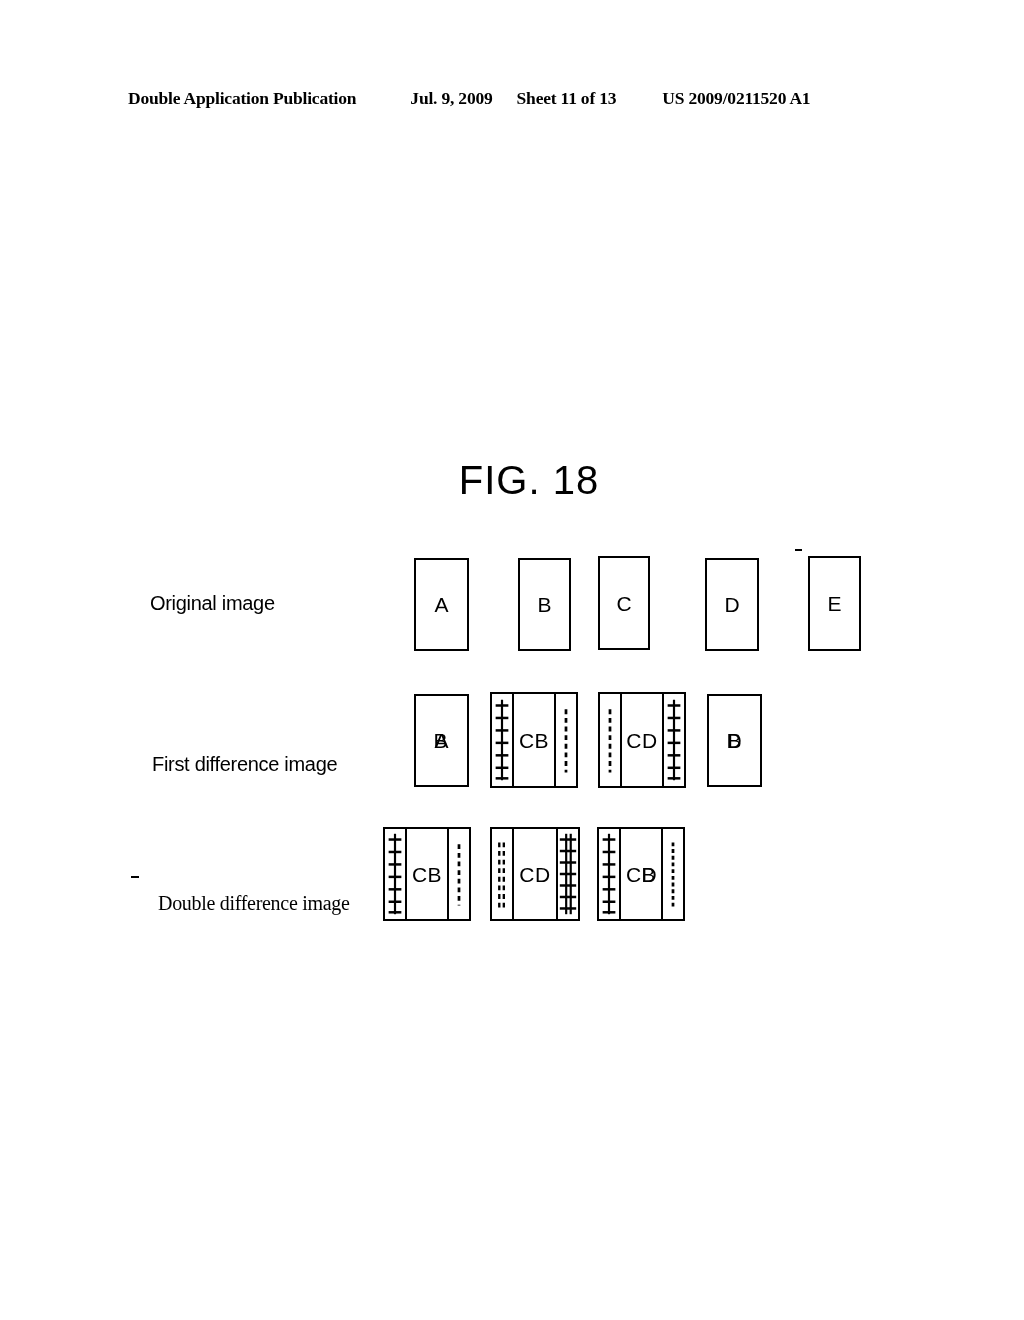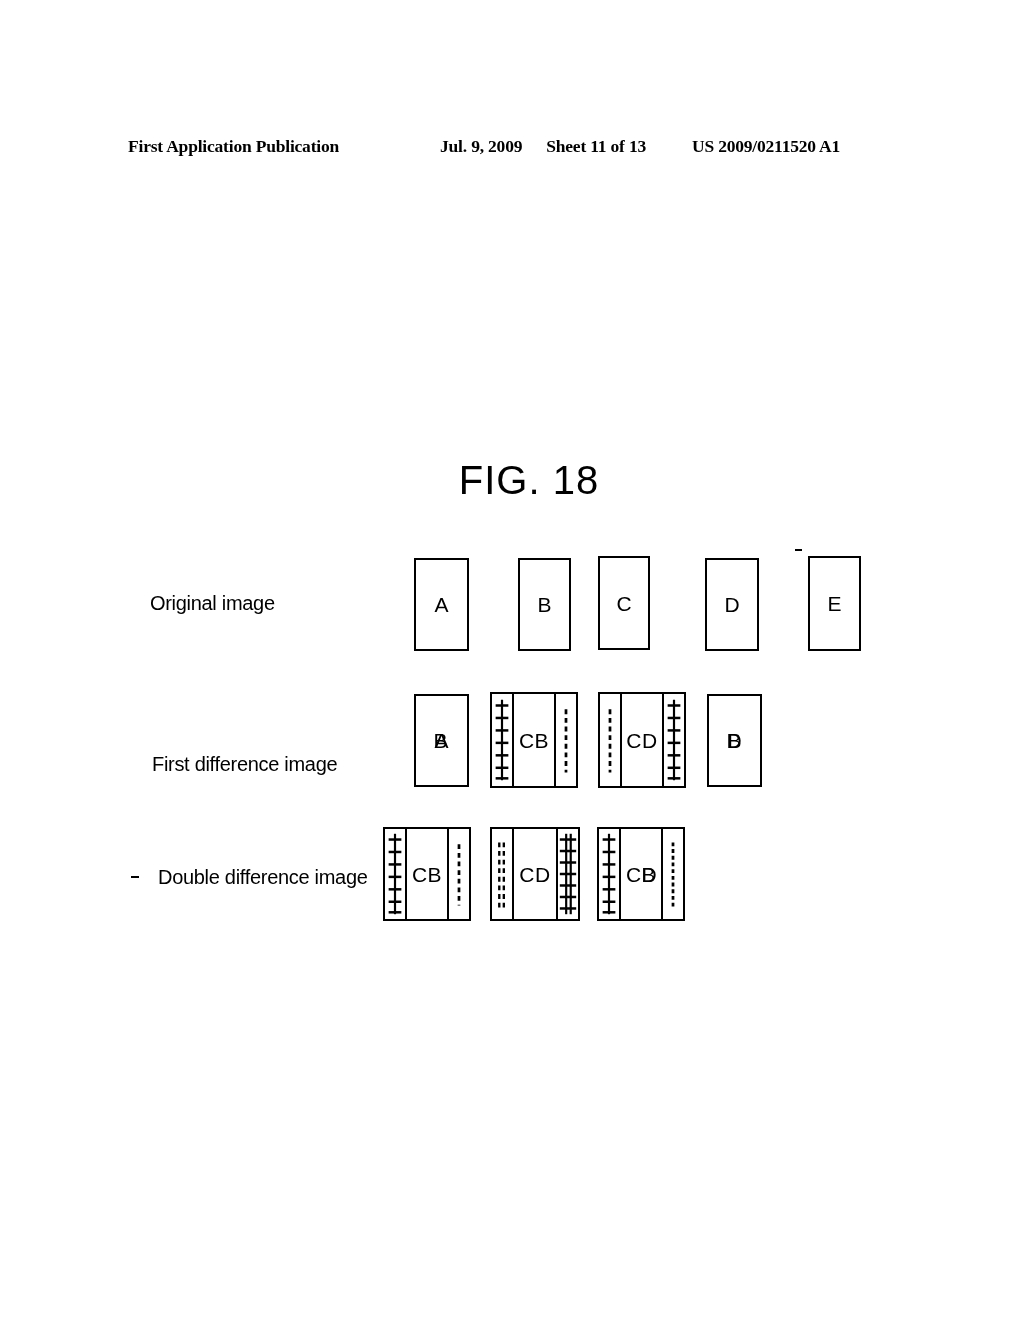--- a/index.html
+++ b/index.html
@@ -24,22 +24,22 @@
     width: 768px;
     display: flex;
     align-items: baseline;
     font-family: "Liberation Serif", serif;
     font-weight: bold;
     font-size: 17.5px;
     letter-spacing: -0.2px;
     white-space: nowrap;
   }
   .hdr-pub   { margin-right: 54px; }
-  .hdr-date  { margin-right: 24px; margin-left: 47px; }
-  .hdr-sheet { margin-right: 46px; margin-top: 48px; }
+  .hdr-date  { margin-right: 24px; }
+  .hdr-sheet { margin-right: 46px; }
 
   
   .fig-title {
     position: absolute;
     top: 458px;
     left: 0;
     width: 1024px;
     text-align: center;
     font-size: 40px;
     letter-spacing: 1px;
@@ -55,21 +55,21 @@
     height: 1188px;
   }
   .row-label {
     position: absolute;
     font-size: 20px;
     letter-spacing: -0.3px;
     white-space: nowrap;
   }
   .row-label.r1 { left: 150px; top: 592px; }
   .row-label.r2 { left: 152px; top: 753px; }
-  .row-label.r3 { left: 158px; top: 866px; }
+  .row-label.r3 { left: 158px; top: 892px; font-family: Liberation Serif, serif; }
 
   
   .box {
     position: absolute;
     box-sizing: border-box;
     border: 2.5px solid #000;
     background: #fff;
     display: flex;
     align-items: center;
     justify-content: center;
@@ -127,21 +127,21 @@
   
   .speck {
     position: absolute;
     background: #000;
   }
 </style>
 </head>
 <body>
 
 <div class="page-header">
-  <span class="hdr-pub">First Application Publication</span>
+  <span class="hdr-pub">Double Application Publication</span>
   <span class="hdr-date">Jul. 9, 2009</span>
   <span class="hdr-sheet">Sheet 11 of 13</span>
   <span class="hdr-num">US 2009/0211520 A1</span>
 </div>
 
 <div class="fig-title">FIG. 18</div>
 
 <div class="figure">
 
   <div class="row-label r1">Original image</div>

